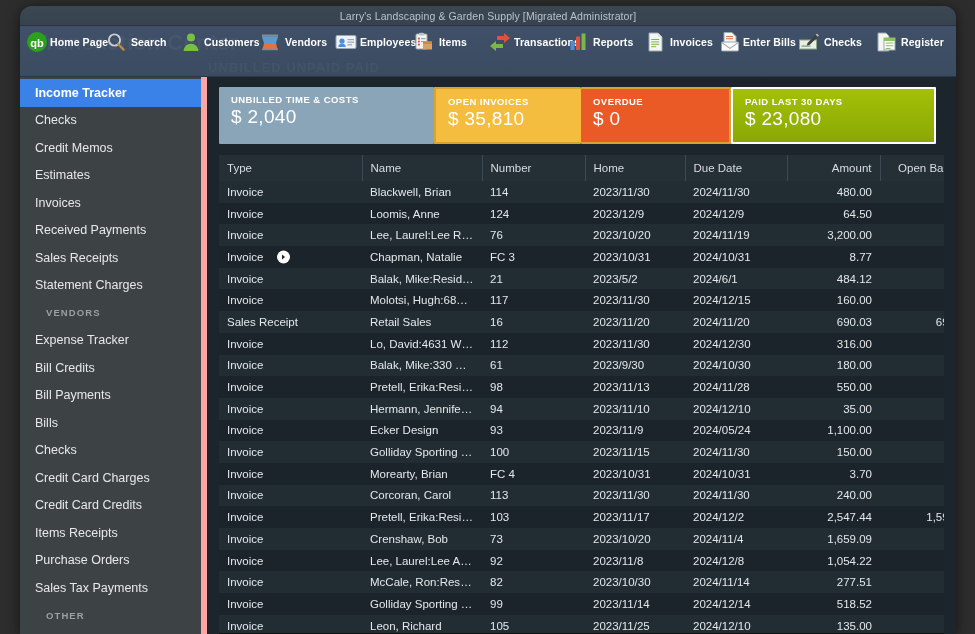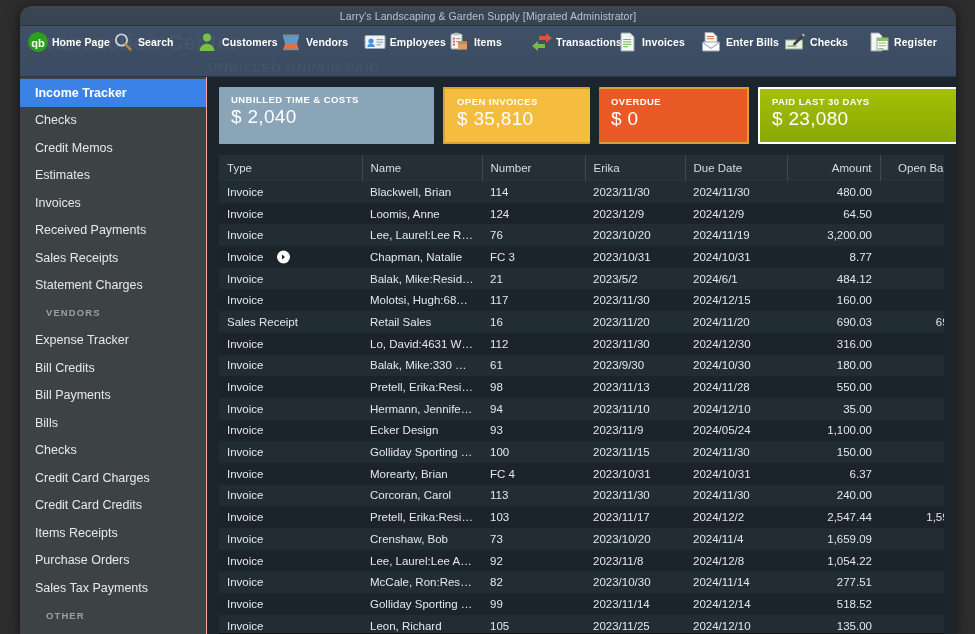--- a/index.html
+++ b/index.html
@@ -79,21 +79,21 @@
     height: calc(628px - 20px - 51px);
     background: #1f272c;
   }
 
   
   #sidebar {
     width: 187px;
     background: #3d4244;
     flex-shrink: 0;
     overflow: hidden;
-    border-right: 1px solid #fca5a5;
+    border-right: 6px solid #fca5a5;
     padding-top: 2px;
   }
   .side-item {
     height: 27.5px;
     display: flex; align-items: center;
     padding-left: 15px;
     font-size: 12.5px;
     color: #e6e9ea;
     cursor: default;
     white-space: nowrap;
@@ -121,21 +121,20 @@
     display: flex; flex-direction: column;
     min-width: 0;
   }
 
   
   #cards {
     height: 78px;
     display: flex;
     align-items: center;
     padding: 8px 12px 10px 12px;
-    gap: 9px;
     flex-shrink: 0;
   }
   .card {
     height: 57px;
     border-radius: 1px;
     padding: 7px 12px 0 12px;
     display: flex; flex-direction: column;
     justify-content: flex-start;
     cursor: default;
     overflow: hidden;
@@ -340,20 +339,30 @@
       <div class="tb-item">
         <span class="tb-icon">
           <svg width="24" height="22" viewBox="0 0 24 22">
               <path d="M16 2l6 5-6 5V9H9V5h7z" fill="#e0503a"></path>
               <path d="M8 10l-6 5 6 5v-3h7v-4H8z" fill="#7ab648"></path>
             </svg>
         </span>
         <span class="tb-label">Transactions</span>
       </div>
 
+      <div class="tb-item">
+        <span class="tb-icon">
+          <svg width="22" height="22" viewBox="0 0 22 22">
+              <rect x="3.5" y="10" width="4" height="9" fill="#4a90d9"></rect>
+              <rect x="9" y="5.5" width="4" height="13.5" fill="#e0503a"></rect>
+              <rect x="14.5" y="2.5" width="4" height="16.5" fill="#7ab648"></rect>
+            </svg>
+        </span>
+        <span class="tb-label">Reports</span>
+      </div>
 
       <div class="tb-item">
         <span class="tb-icon">
           <svg width="22" height="22" viewBox="0 0 22 22">
               <path d="M5 2h9l4 4v14H5z" fill="#f4f6f2" stroke="#9aa6b0" stroke-width="1"></path>
               <path d="M14 2v4h4" fill="#dfe4e8"></path>
               <rect x="7.2" y="8" width="8" height="1" fill="#7ab648"></rect>
               <rect x="7.2" y="10.4" width="8" height="1" fill="#7ab648"></rect>
               <rect x="7.2" y="12.8" width="8" height="1" fill="#7ab648"></rect>
               <rect x="7.2" y="15.2" width="5" height="1" fill="#7ab648"></rect>
@@ -457,21 +466,21 @@
               <col class="c-date">
                 <col class="c-due">
                 <col class="c-amt">
                 <col class="c-bal">
             </colgroup>
             <thead>
               <tr>
                   <th>Type</th>
                   <th>Name</th>
                   <th>Number</th>
-                  <th>Erika</th>
+                  <th>Home</th>
                   <th>Due Date</th>
                   <th class="num">Amount</th>
                   <th class="num">Open Balance</th>
                 </tr>
             </thead>
             <tbody>
                 <tr class="odd">
                   <td class=" type-cell">Invoice</td>
                   <td>Blackwell, Brian</td>
                   <td>114</td>
@@ -591,21 +600,21 @@
                   <td>2024/11/30</td>
                   <td class="num">150.00</td>
                   <td class="num">0.00</td>
                 </tr>
                 <tr class="even">
                   <td class=" type-cell">Invoice</td>
                   <td>Morearty, Brian</td>
                   <td>FC 4</td>
                   <td>2023/10/31</td>
                   <td>2024/10/31</td>
-                  <td class="num">6.37</td>
+                  <td class="num">3.70</td>
                   <td class="num">0.00</td>
                 </tr>
                 <tr class="odd">
                   <td class=" type-cell">Invoice</td>
                   <td>Corcoran, Carol</td>
                   <td>113</td>
                   <td>2023/11/30</td>
                   <td>2024/11/30</td>
                   <td class="num">240.00</td>
                   <td class="num">0.00</td>

